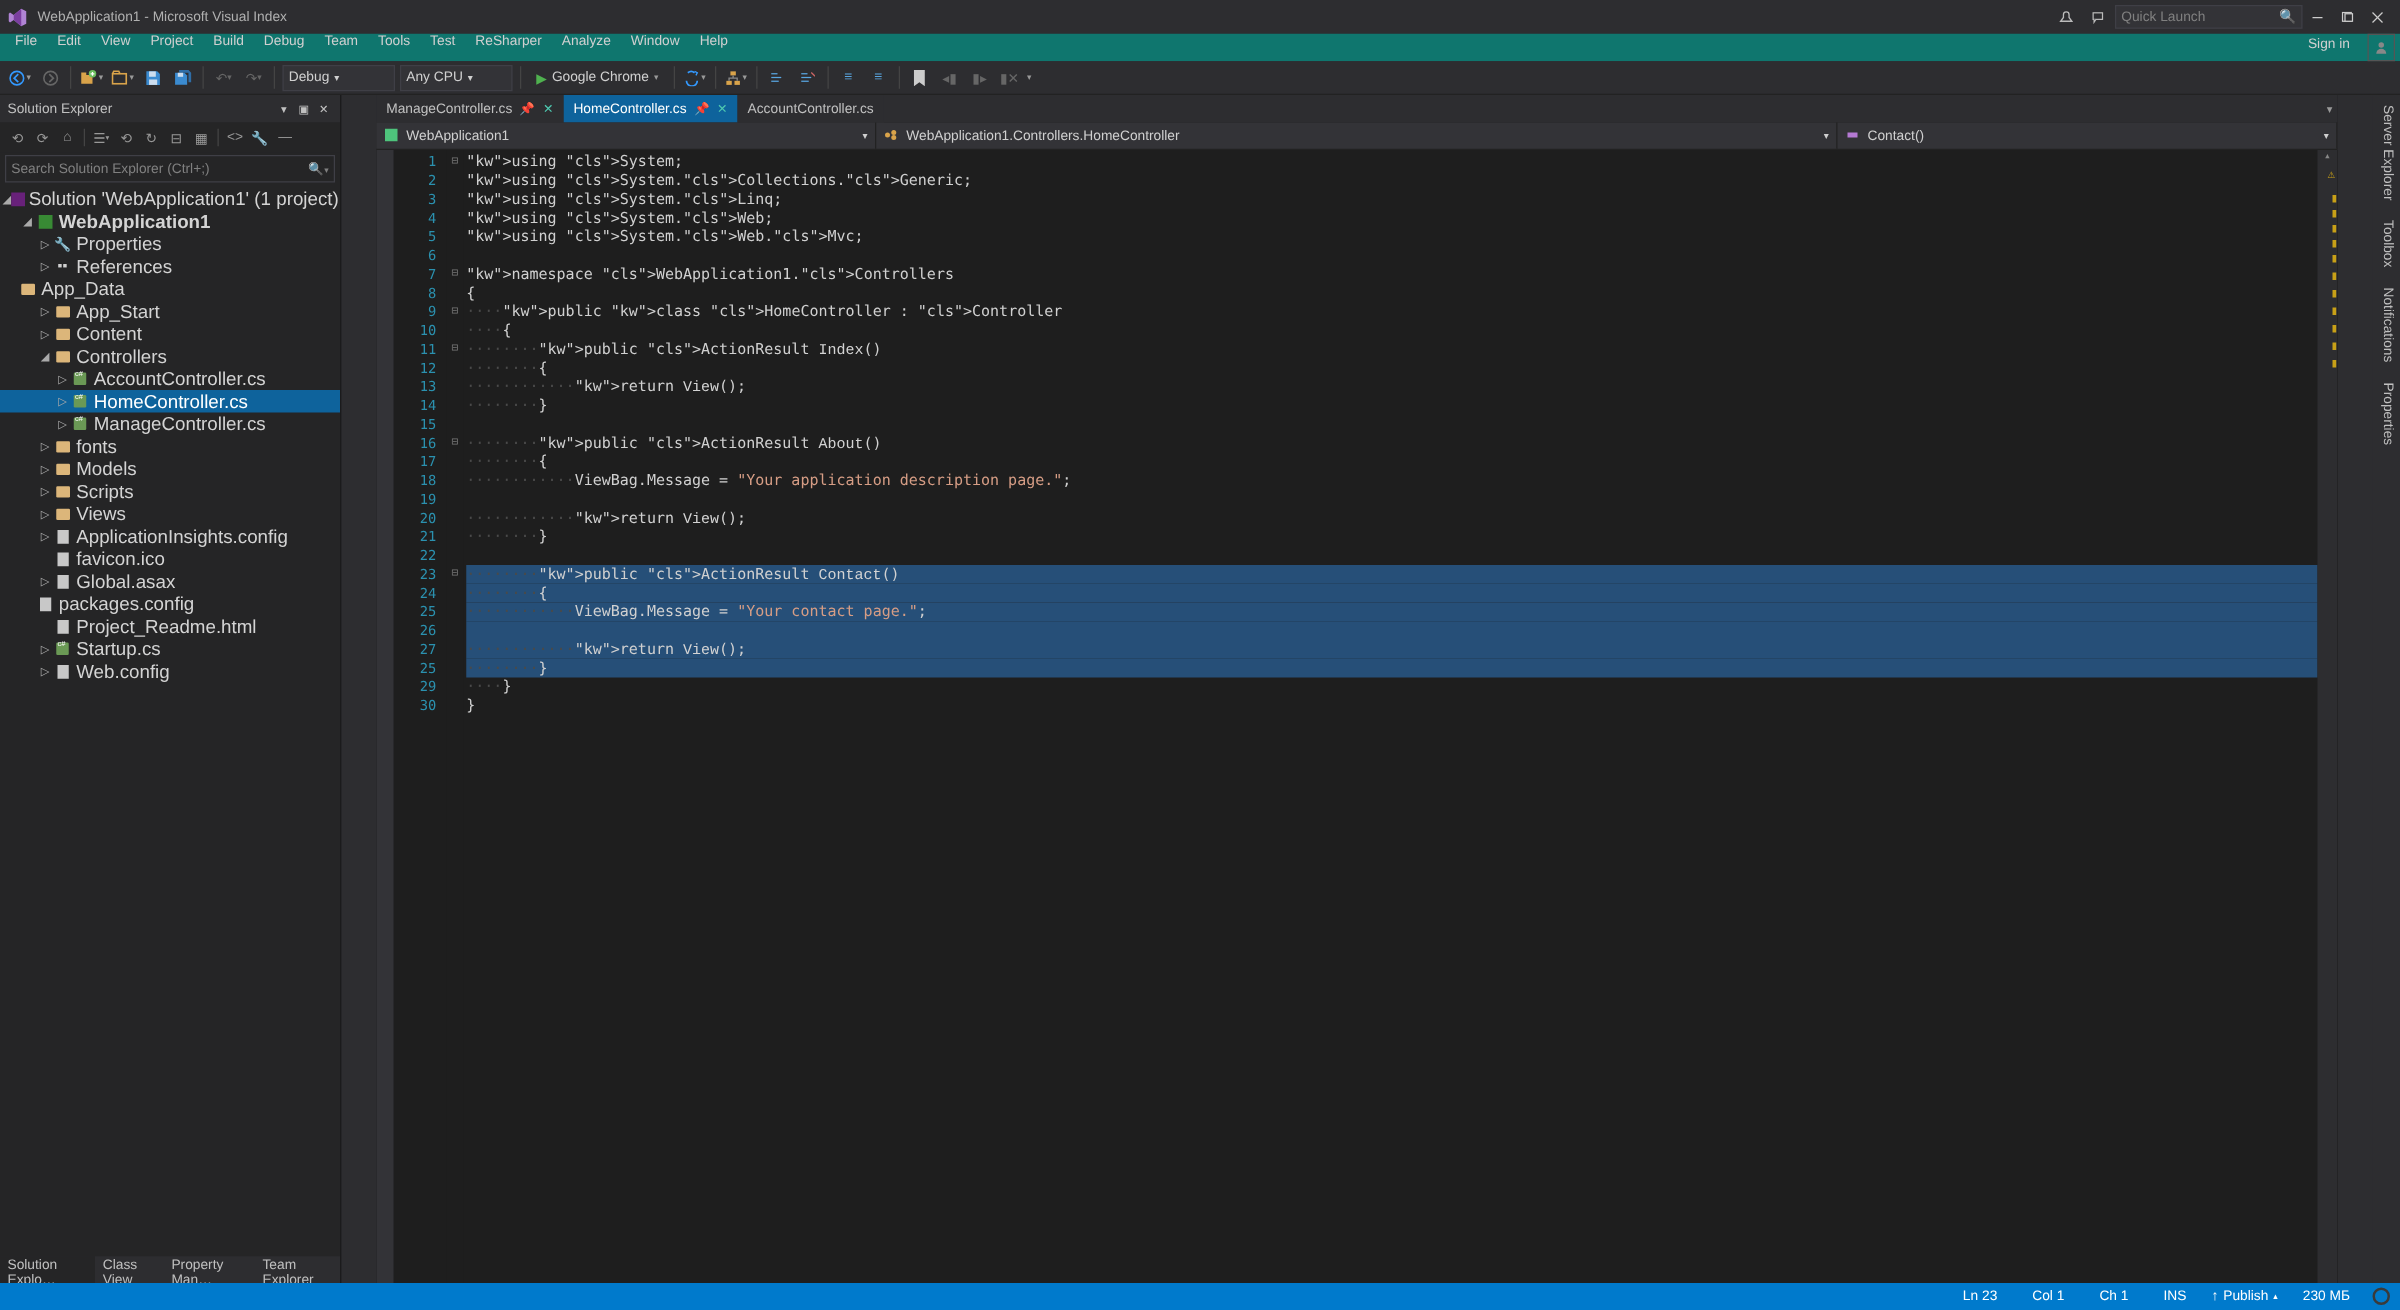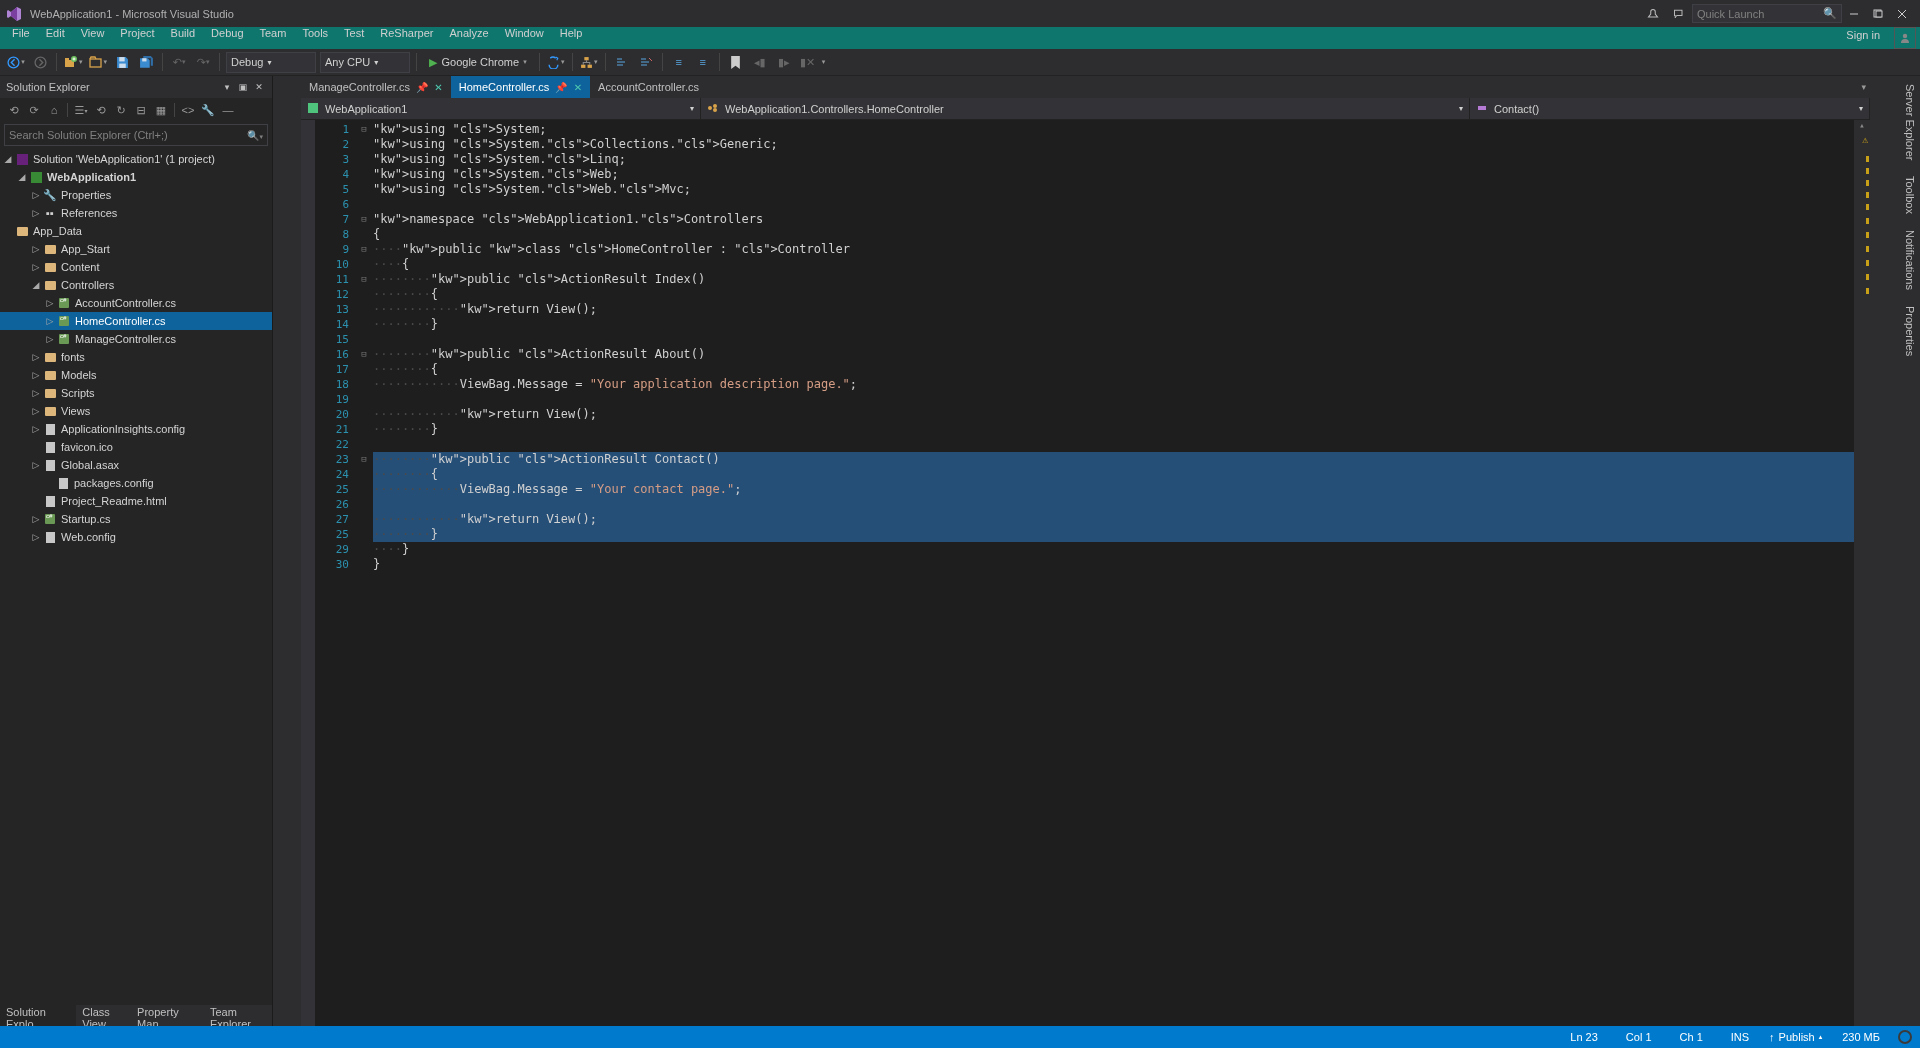--- a/index.html
+++ b/index.html
@@ -31,21 +31,21 @@
 .panehdr .pctl { width:14px; display:flex; justify-content:center; cursor:pointer; margin-left:2px; font-size:9px; }
 .sxtool { height:24px; background:#252526; display:flex; align-items:center; padding:0 4px; }
 .sxtool .sb { width:18px; height:18px; display:flex; align-items:center; justify-content:center; margin:0 1px; cursor:pointer; color:#999; }
 .sxsearch { height:22px; border:1px solid #3f3f46; background:#252526; display:flex; align-items:center; padding:0 4px; margin:2px 4px; color:#808080; }
 .sxsearch span:first-child { flex:1; font-size:11px; }
 .tree { flex:1; overflow:auto; padding:2px 0; }
 .tn { display:flex; align-items:center; height:18px; padding:0 2px; cursor:pointer; white-space:nowrap; }
 .tn.sel { background:#0e639c; color:#fff; }
 .tn .exp { width:12px; display:inline-flex; justify-content:center; font-size:9px; color:#aaa; }
 .tn .ic { width:16px; height:14px; display:inline-flex; align-items:center; justify-content:center; margin-right:3px; }
-.tn .lbl { font-size:11px; color:#d4d4d4; }
+.tn .lbl { font-size:15px; color:#d4d4d4; }
 .tn.sel .lbl { color:#fff; }
 .fold-ic { width:11px; height:9px; background:#dcb67a; display:inline-block; border-radius:1px; }
 .cs-ic { width:10px; height:10px; background:#6a9955; display:inline-block; border-radius:1px; position:relative; }
 .cs-ic::after { content:"c#"; position:absolute; font-size:6px; color:#fff; left:1px; top:-1px; }
 .file-ic { width:9px; height:11px; background:#c8c8c8; display:inline-block; }
 .sln-ic { width:11px; height:11px; background:#68217a; display:inline-block; }
 .proj-ic { width:11px; height:11px; background:#388a34; display:inline-block; }
 .pbars { height:24px; background:#2d2d30; display:flex; align-items:stretch; }
 .pbars .pt { padding:0 6px; display:flex; align-items:center; font-size:11px; color:#c0c0c0; cursor:pointer; border-top:2px solid transparent; }
 .pbars .pt.act { background:#252526; }
@@ -90,21 +90,21 @@
 </head>
 <body>
 
 <div class="titlebar">
   <span class="vs-logo">
     <svg viewBox="0 0 16 16">
         <path fill="#b084d4" d="M11 1l4 2v10l-4 2-6-5-3 2-1-1V5l1-1 3 2 6-5z"></path>
         <path fill="#7b3fa0" d="M11 1v14l-6-5V6l6-5z"></path>
       </svg>
   </span>
-  <span class="title">WebApplication1 - Microsoft Visual Studio</span>
+  <span class="title">WebApplication1 - Microsoft Visual Index</span>
   <span class="spacer"></span>
   <span class="tb-icon">
       <svg viewBox="0 0 16 16" width="12" height="12">
         <path fill="none" stroke="#bbb" stroke-width="1.4" d="M2 12h12L11 8V5a3 3 0 00-6 0v3l-3 4z"></path>
       </svg>
     </span>
   <span class="tb-icon">
       <svg viewBox="0 0 16 16" width="12" height="12">
         <rect x="2" y="3" width="10" height="7" fill="none" stroke="#bbb" stroke-width="1.3"></rect>
         <path stroke="#bbb" stroke-width="1.3" d="M5 10l-2 3v-3"></path>
@@ -401,21 +401,21 @@
           </span>
           <span class="lbl">favicon.ico</span>
         </div>
       <div class="tn" style="padding-left:30px">
           <span class="exp">▷</span>
           <span class="ic">
             <span class="file-ic"></span>
           </span>
           <span class="lbl">Global.asax</span>
         </div>
-      <div class="tn" style="padding-left:43px">
+      <div class="tn" style="padding-left:16px">
           <span class="exp"></span>
           <span class="ic">
             <span class="file-ic"></span>
           </span>
           <span class="lbl">packages.config</span>
         </div>
       <div class="tn" style="padding-left:30px">
           <span class="exp"></span>
           <span class="ic">
             <span class="file-ic"></span>

